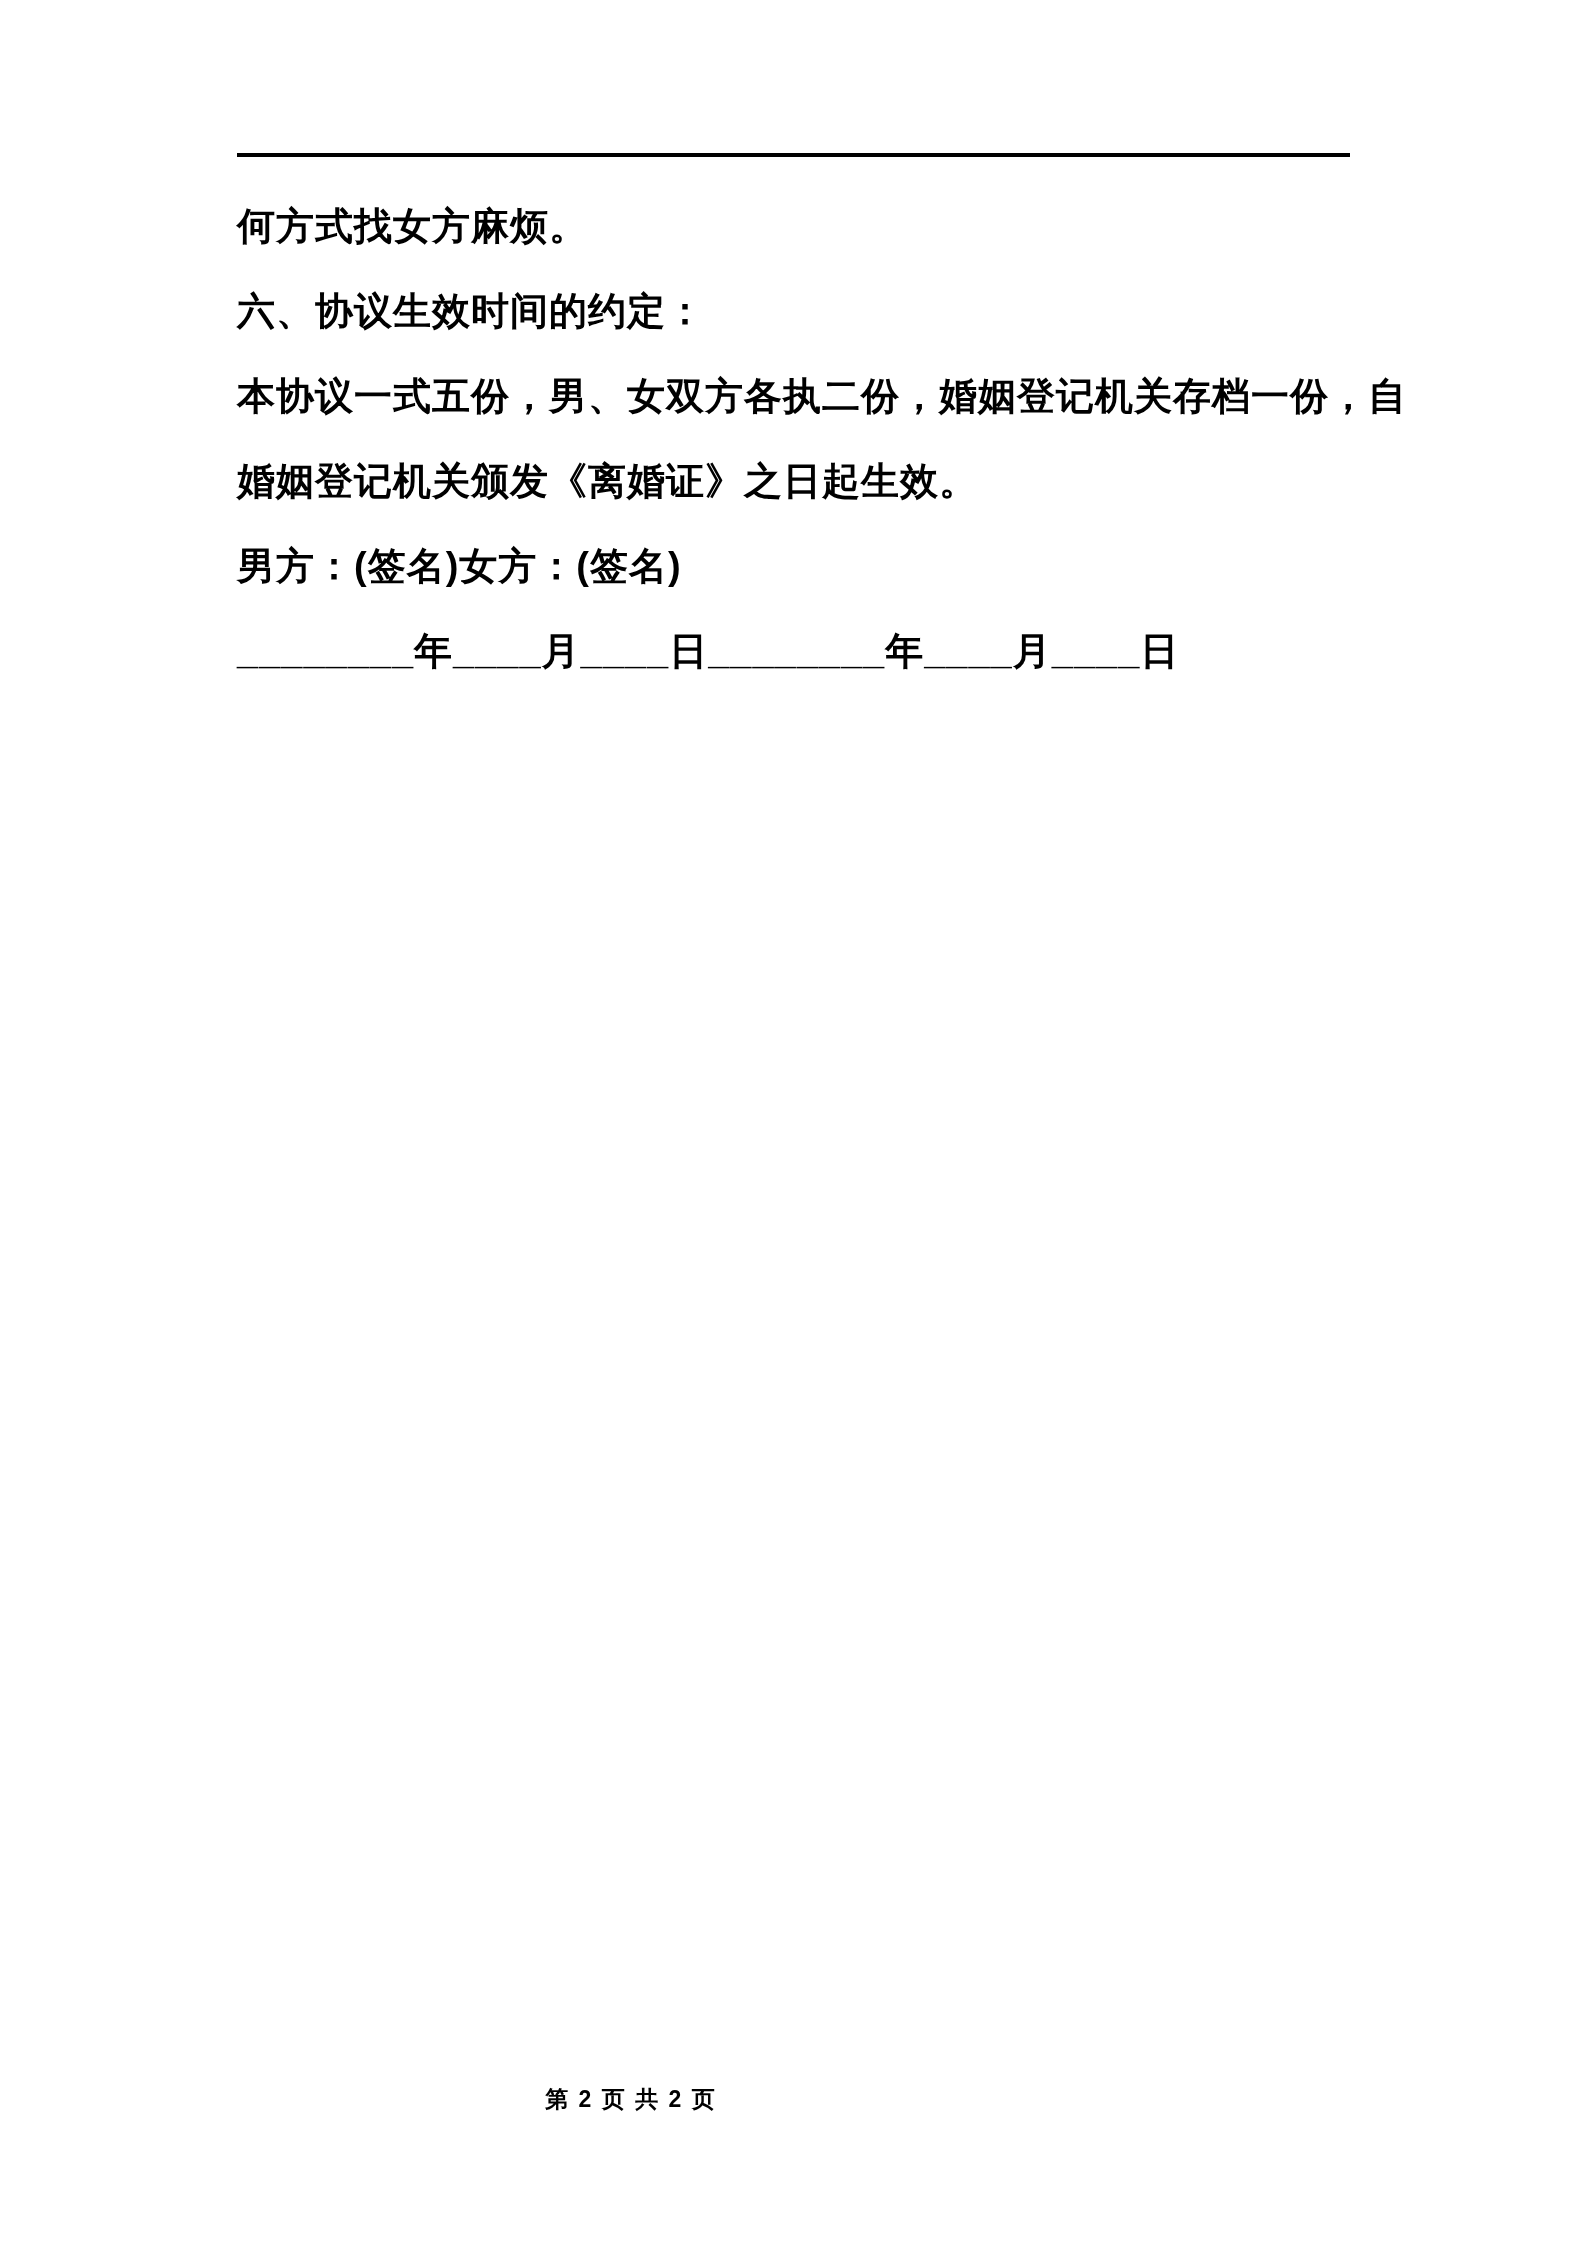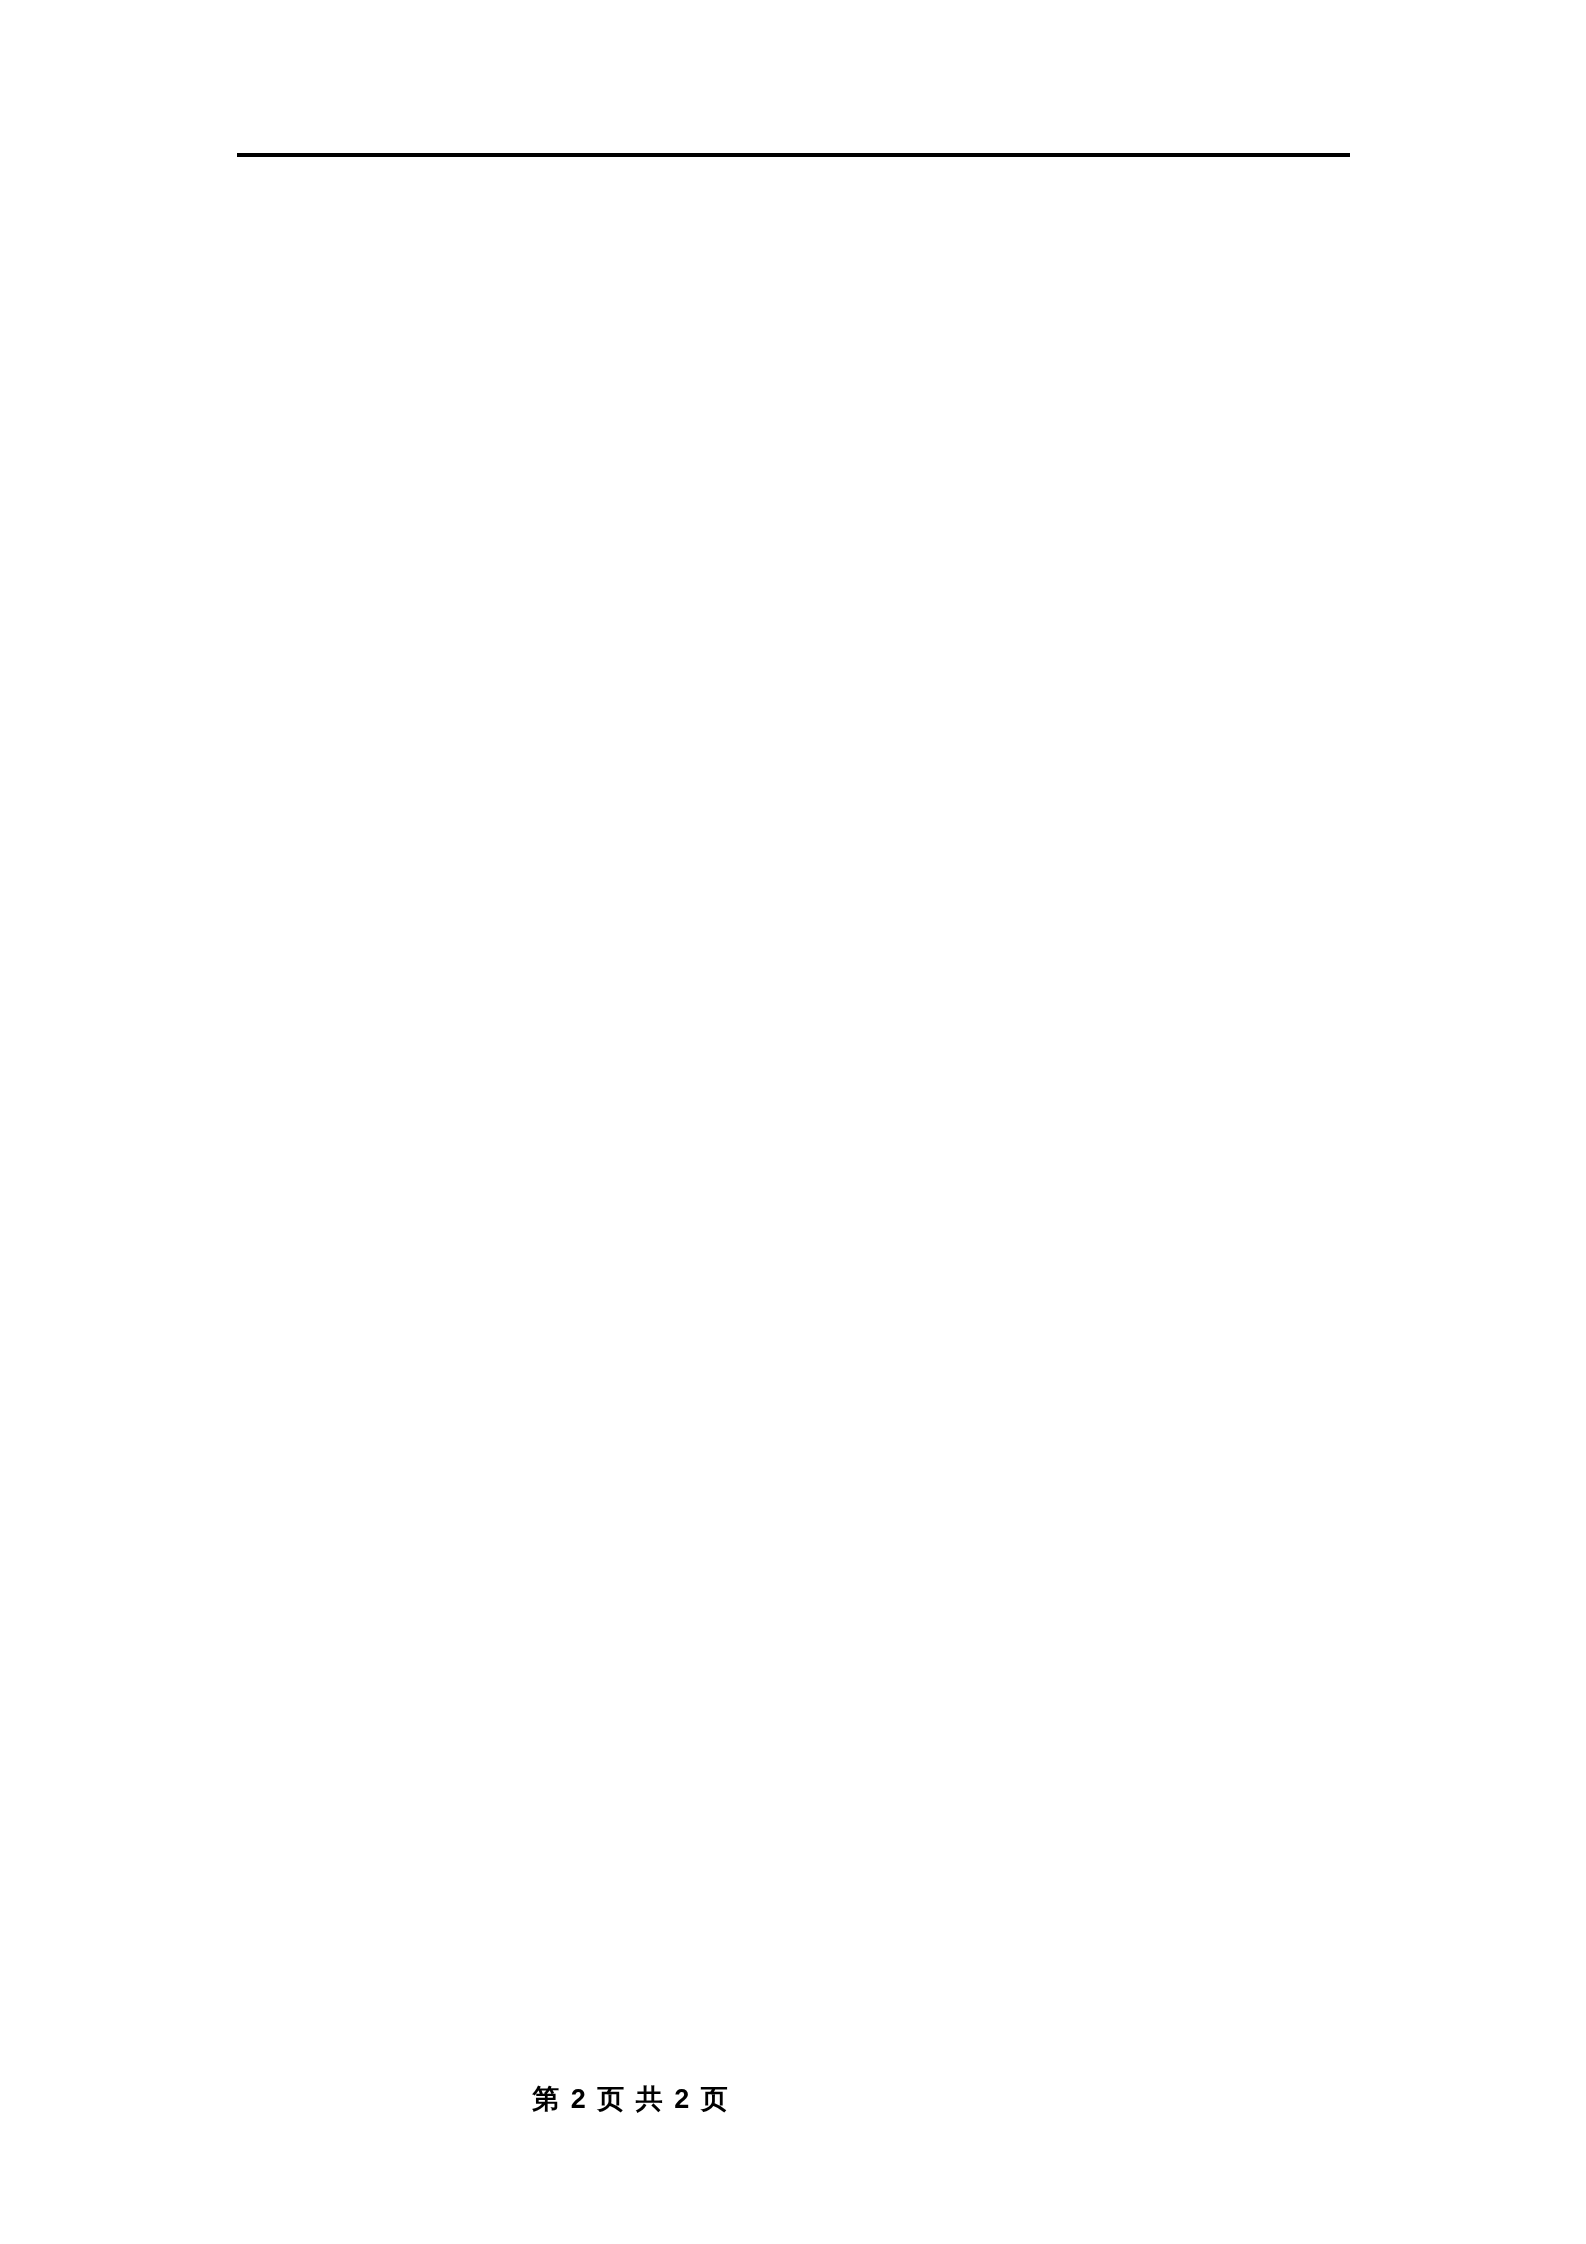--- a/index.html
+++ b/index.html
@@ -39,30 +39,38 @@
     letter-spacing: 1px;
     white-space: nowrap;
     color: #000000;
   }
   .page-footer {
     position: absolute;
     left: 0;
     top: 2083px;
     width: 1262px;
     text-align: center;
-    font-size: 27px;
+    font-size: 23px;
     font-weight: bold;
     letter-spacing: 2px;
     line-height: 32px;
     color: #000000;
   }
 </style>
 </head>
 <body>
 
 <div class="page">
 
   <div class="header-rule"></div>
 
+  <div class="doc-body">
+    <p class="doc-line">何方式找女方麻烦。</p>
+    <p class="doc-line">六、协议生效时间的约定：</p>
+    <p class="doc-line">本协议一式五份，男、女双方各执二份，婚姻登记机关存档一份，自</p>
+    <p class="doc-line">婚姻登记机关颁发《离婚证》之日起生效。</p>
+    <p class="doc-line">男方：(签名)女方：(签名)</p>
+    <p class="doc-line">________年____月____日________年____月____日</p>
+  </div>
 
   <div class="page-footer">第 2 页 共 2 页</div>
 
 </div>
 
 </body></html>

